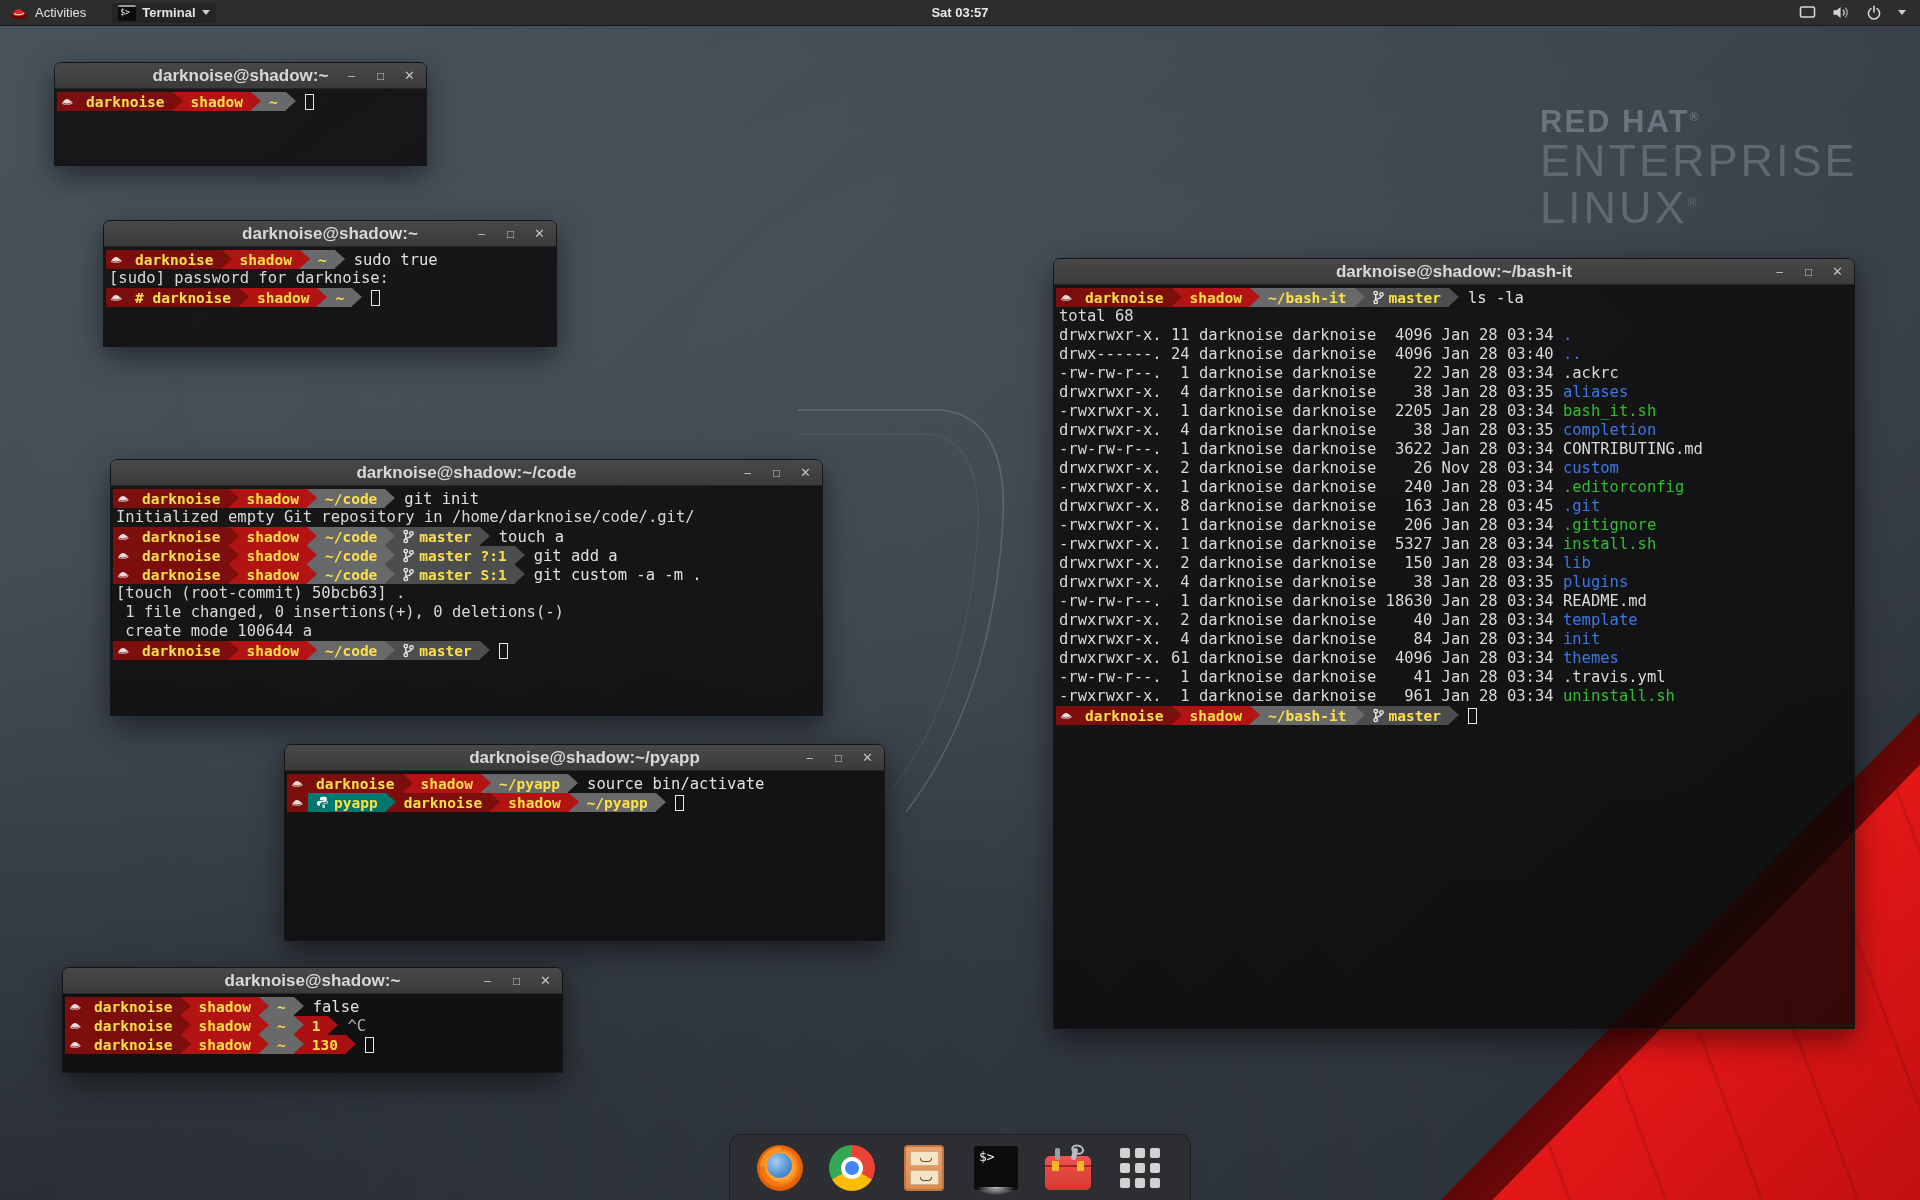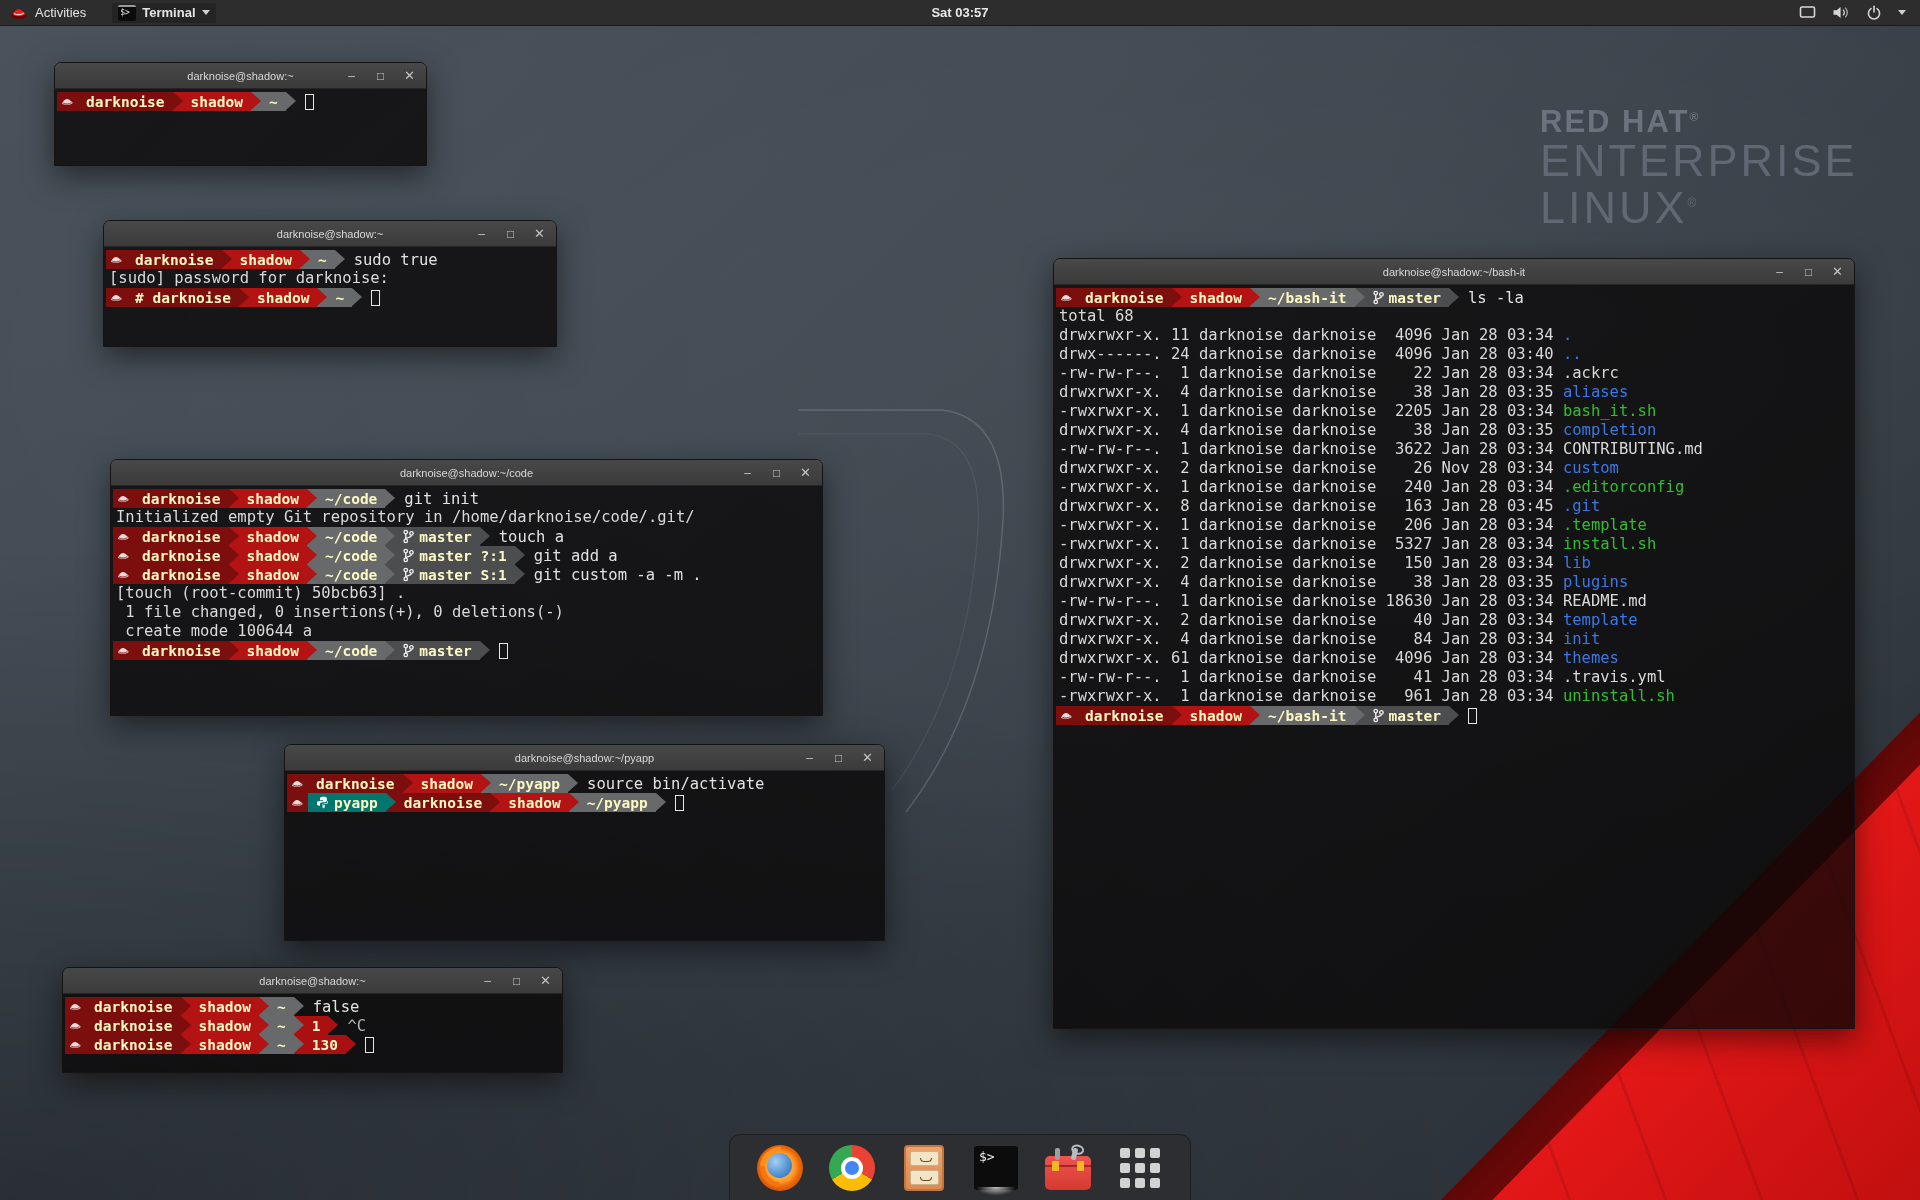--- a/index.html
+++ b/index.html
@@ -37,33 +37,33 @@
   .tb-clock{position:absolute;left:50%;transform:translateX(-50%);font-weight:bold;color:#e8e8e8}
   .tb-right{margin-left:auto;display:flex;align-items:center;gap:16px;padding-right:14px}
   .mini-term{width:18px;height:16px;background:#0c0c0c;border-top:2px solid #9a9a9a;border-radius:2px;
     color:#eee;font-family:"DejaVu Sans Mono",monospace;font-size:8px;line-height:8px;padding:2px 0 0 2px}
 
   
   .twin{position:absolute;border:1px solid #141414;border-radius:7px 7px 0 0;
     box-shadow:0 10px 30px rgba(0,0,0,0.5)}
   .tbar{height:26px;background:linear-gradient(#484848,#3b3b3b);border-bottom:1px solid #262626;
     border-radius:6px 6px 0 0;position:relative;display:flex;align-items:center;justify-content:center}
-  .ttitle{font-size:11px;font-weight:normal;color:#d8d8d8}
+  .ttitle{font-size:17px;font-weight:bold;color:#d8d8d8}
   .tbtns{position:absolute;right:10px;top:0;bottom:0;display:flex;align-items:center;gap:16px}
   .tbtn{color:#c3c3c3;font-size:12px;line-height:12px;width:13px;text-align:center}
   .tbtn.close{font-size:13px}
   .tbody{position:absolute;top:26px;left:0;right:0;bottom:0;background:rgba(9,7,7,0.78);
     padding:3px 0 0 2px;font-family:"DejaVu Sans Mono","Liberation Mono",monospace;
     font-size:15.5px;color:#d9d9d9;overflow:hidden}
   .tline{height:19px;white-space:pre}
   .tline.prompt{display:flex;align-items:center}
   .tline.out{line-height:19px;padding-left:3px}
   .chip{display:inline-flex;align-items:center;justify-content:center;width:21px;height:19px}
   .pl-seg{display:inline-flex;align-items:center;height:19px;padding:0 8px;font-weight:bold;
-    color:#fef9c3;font-size:14.5px;gap:5px}
+    color:#fde047;font-size:14.5px;gap:5px}
   .pl-wrap{display:inline-flex;height:19px}
   .pl-arr{width:0;height:0;border-top:9.5px solid transparent;border-bottom:9.5px solid transparent;border-left:10px solid transparent}
   .cmd{margin-left:9px;color:#e2e0e0}
   .cursor{display:inline-block;width:9px;height:16px;border:1px solid #e6e6e6;margin-left:9px}
   .c-dir{color:#3b78e7}
   .c-exec{color:#2fbe2f}
   .c-plain{color:#d9d9d9}
   .seg-ic{display:inline-flex;align-items:center}
 
   
@@ -284,21 +284,21 @@
         <div class="tline out"><span>drwxrwxr-x. 11 darknoise darknoise  4096 Jan 28 03:34 </span><span class="c-dir">.</span></div>
         <div class="tline out"><span>drwx------. 24 darknoise darknoise  4096 Jan 28 03:40 </span><span class="c-dir">..</span></div>
         <div class="tline out"><span>-rw-rw-r--.  1 darknoise darknoise    22 Jan 28 03:34 </span><span class="c-plain">.ackrc</span></div>
         <div class="tline out"><span>drwxrwxr-x.  4 darknoise darknoise    38 Jan 28 03:35 </span><span class="c-dir">aliases</span></div>
         <div class="tline out"><span>-rwxrwxr-x.  1 darknoise darknoise  2205 Jan 28 03:34 </span><span class="c-exec">bash_it.sh</span></div>
         <div class="tline out"><span>drwxrwxr-x.  4 darknoise darknoise    38 Jan 28 03:35 </span><span class="c-dir">completion</span></div>
         <div class="tline out"><span>-rw-rw-r--.  1 darknoise darknoise  3622 Jan 28 03:34 </span><span class="c-plain">CONTRIBUTING.md</span></div>
         <div class="tline out"><span>drwxrwxr-x.  2 darknoise darknoise    26 Nov 28 03:34 </span><span class="c-dir">custom</span></div>
         <div class="tline out"><span>-rwxrwxr-x.  1 darknoise darknoise   240 Jan 28 03:34 </span><span class="c-exec">.editorconfig</span></div>
         <div class="tline out"><span>drwxrwxr-x.  8 darknoise darknoise   163 Jan 28 03:45 </span><span class="c-dir">.git</span></div>
-        <div class="tline out"><span>-rwxrwxr-x.  1 darknoise darknoise   206 Jan 28 03:34 </span><span class="c-exec">.template</span></div>
+        <div class="tline out"><span>-rwxrwxr-x.  1 darknoise darknoise   206 Jan 28 03:34 </span><span class="c-exec">.gitignore</span></div>
         <div class="tline out"><span>-rwxrwxr-x.  1 darknoise darknoise  5327 Jan 28 03:34 </span><span class="c-exec">install.sh</span></div>
         <div class="tline out"><span>drwxrwxr-x.  2 darknoise darknoise   150 Jan 28 03:34 </span><span class="c-dir">lib</span></div>
         <div class="tline out"><span>drwxrwxr-x.  4 darknoise darknoise    38 Jan 28 03:35 </span><span class="c-dir">plugins</span></div>
         <div class="tline out"><span>-rw-rw-r--.  1 darknoise darknoise 18630 Jan 28 03:34 </span><span class="c-plain">README.md</span></div>
         <div class="tline out"><span>drwxrwxr-x.  2 darknoise darknoise    40 Jan 28 03:34 </span><span class="c-dir">template</span></div>
         <div class="tline out"><span>drwxrwxr-x.  4 darknoise darknoise    84 Jan 28 03:34 </span><span class="c-dir">init</span></div>
         <div class="tline out"><span>drwxrwxr-x. 61 darknoise darknoise  4096 Jan 28 03:34 </span><span class="c-dir">themes</span></div>
         <div class="tline out"><span>-rw-rw-r--.  1 darknoise darknoise    41 Jan 28 03:34 </span><span class="c-plain">.travis.yml</span></div>
         <div class="tline out"><span>-rwxrwxr-x.  1 darknoise darknoise   961 Jan 28 03:34 </span><span class="c-exec">uninstall.sh</span></div>
         <div class="tline prompt"><span class="chip" style="background: rgb(124, 14, 14);"><svg width="13" height="10" viewBox="0 0 20 14">

